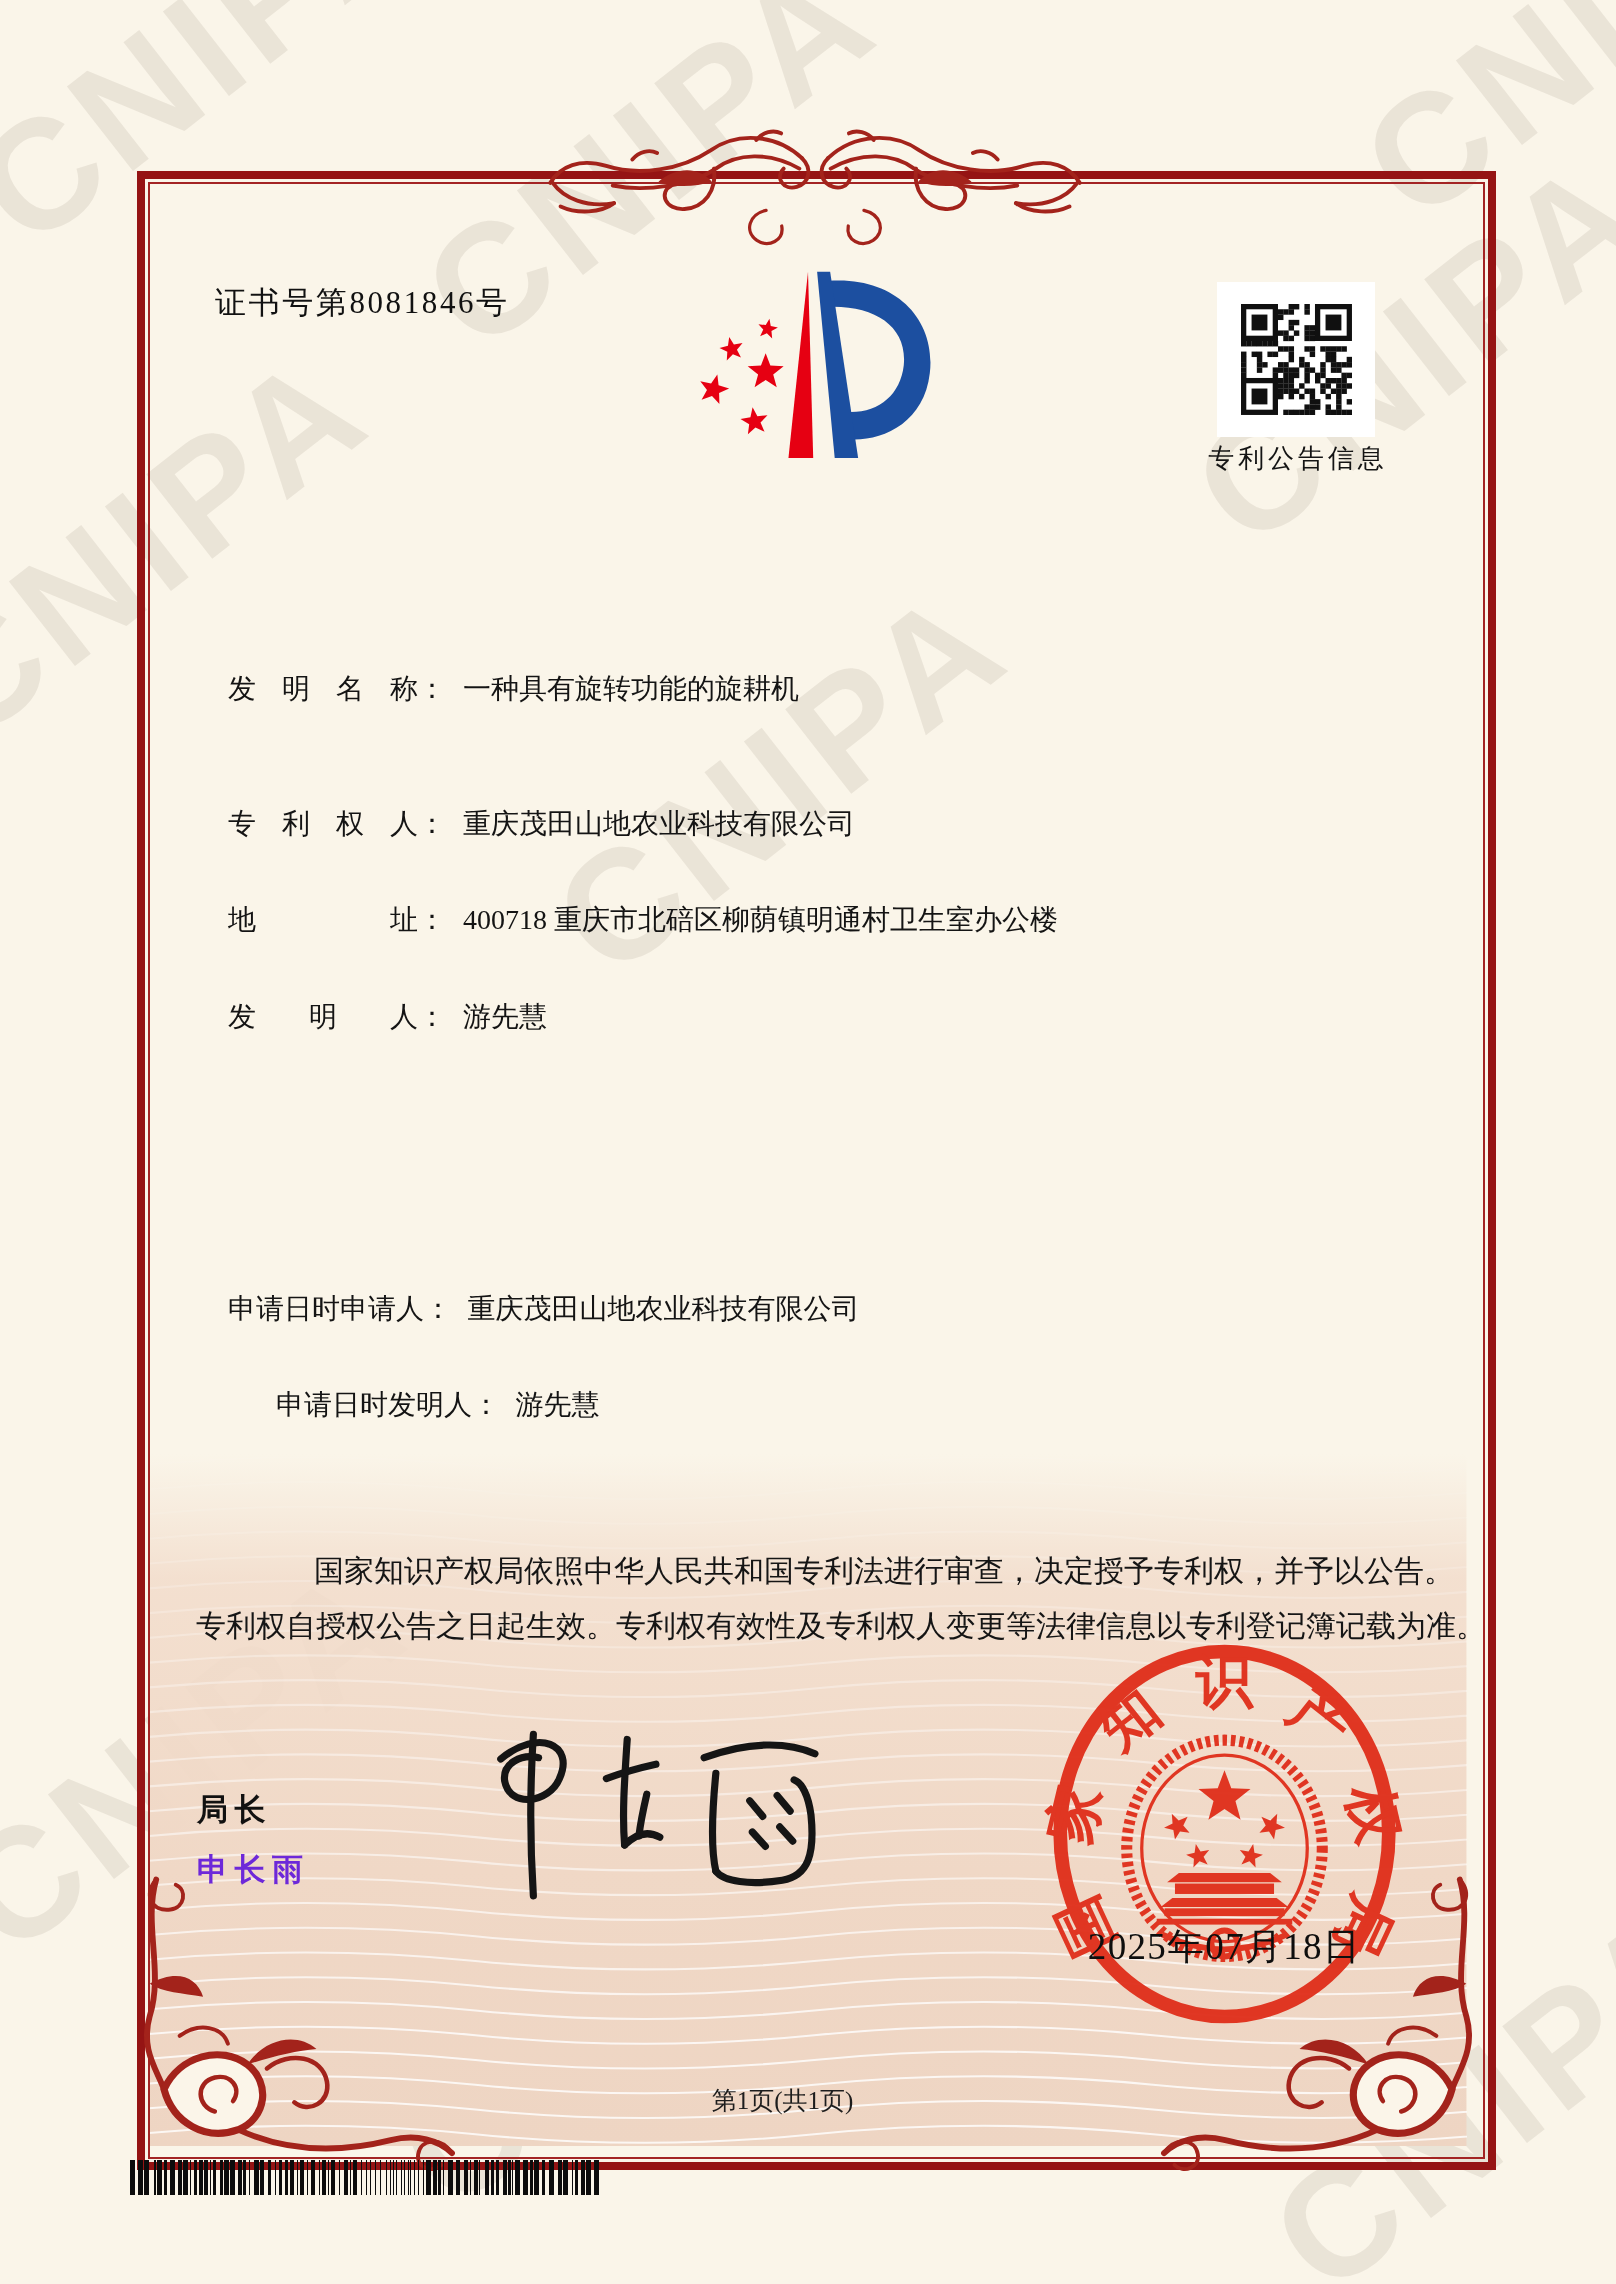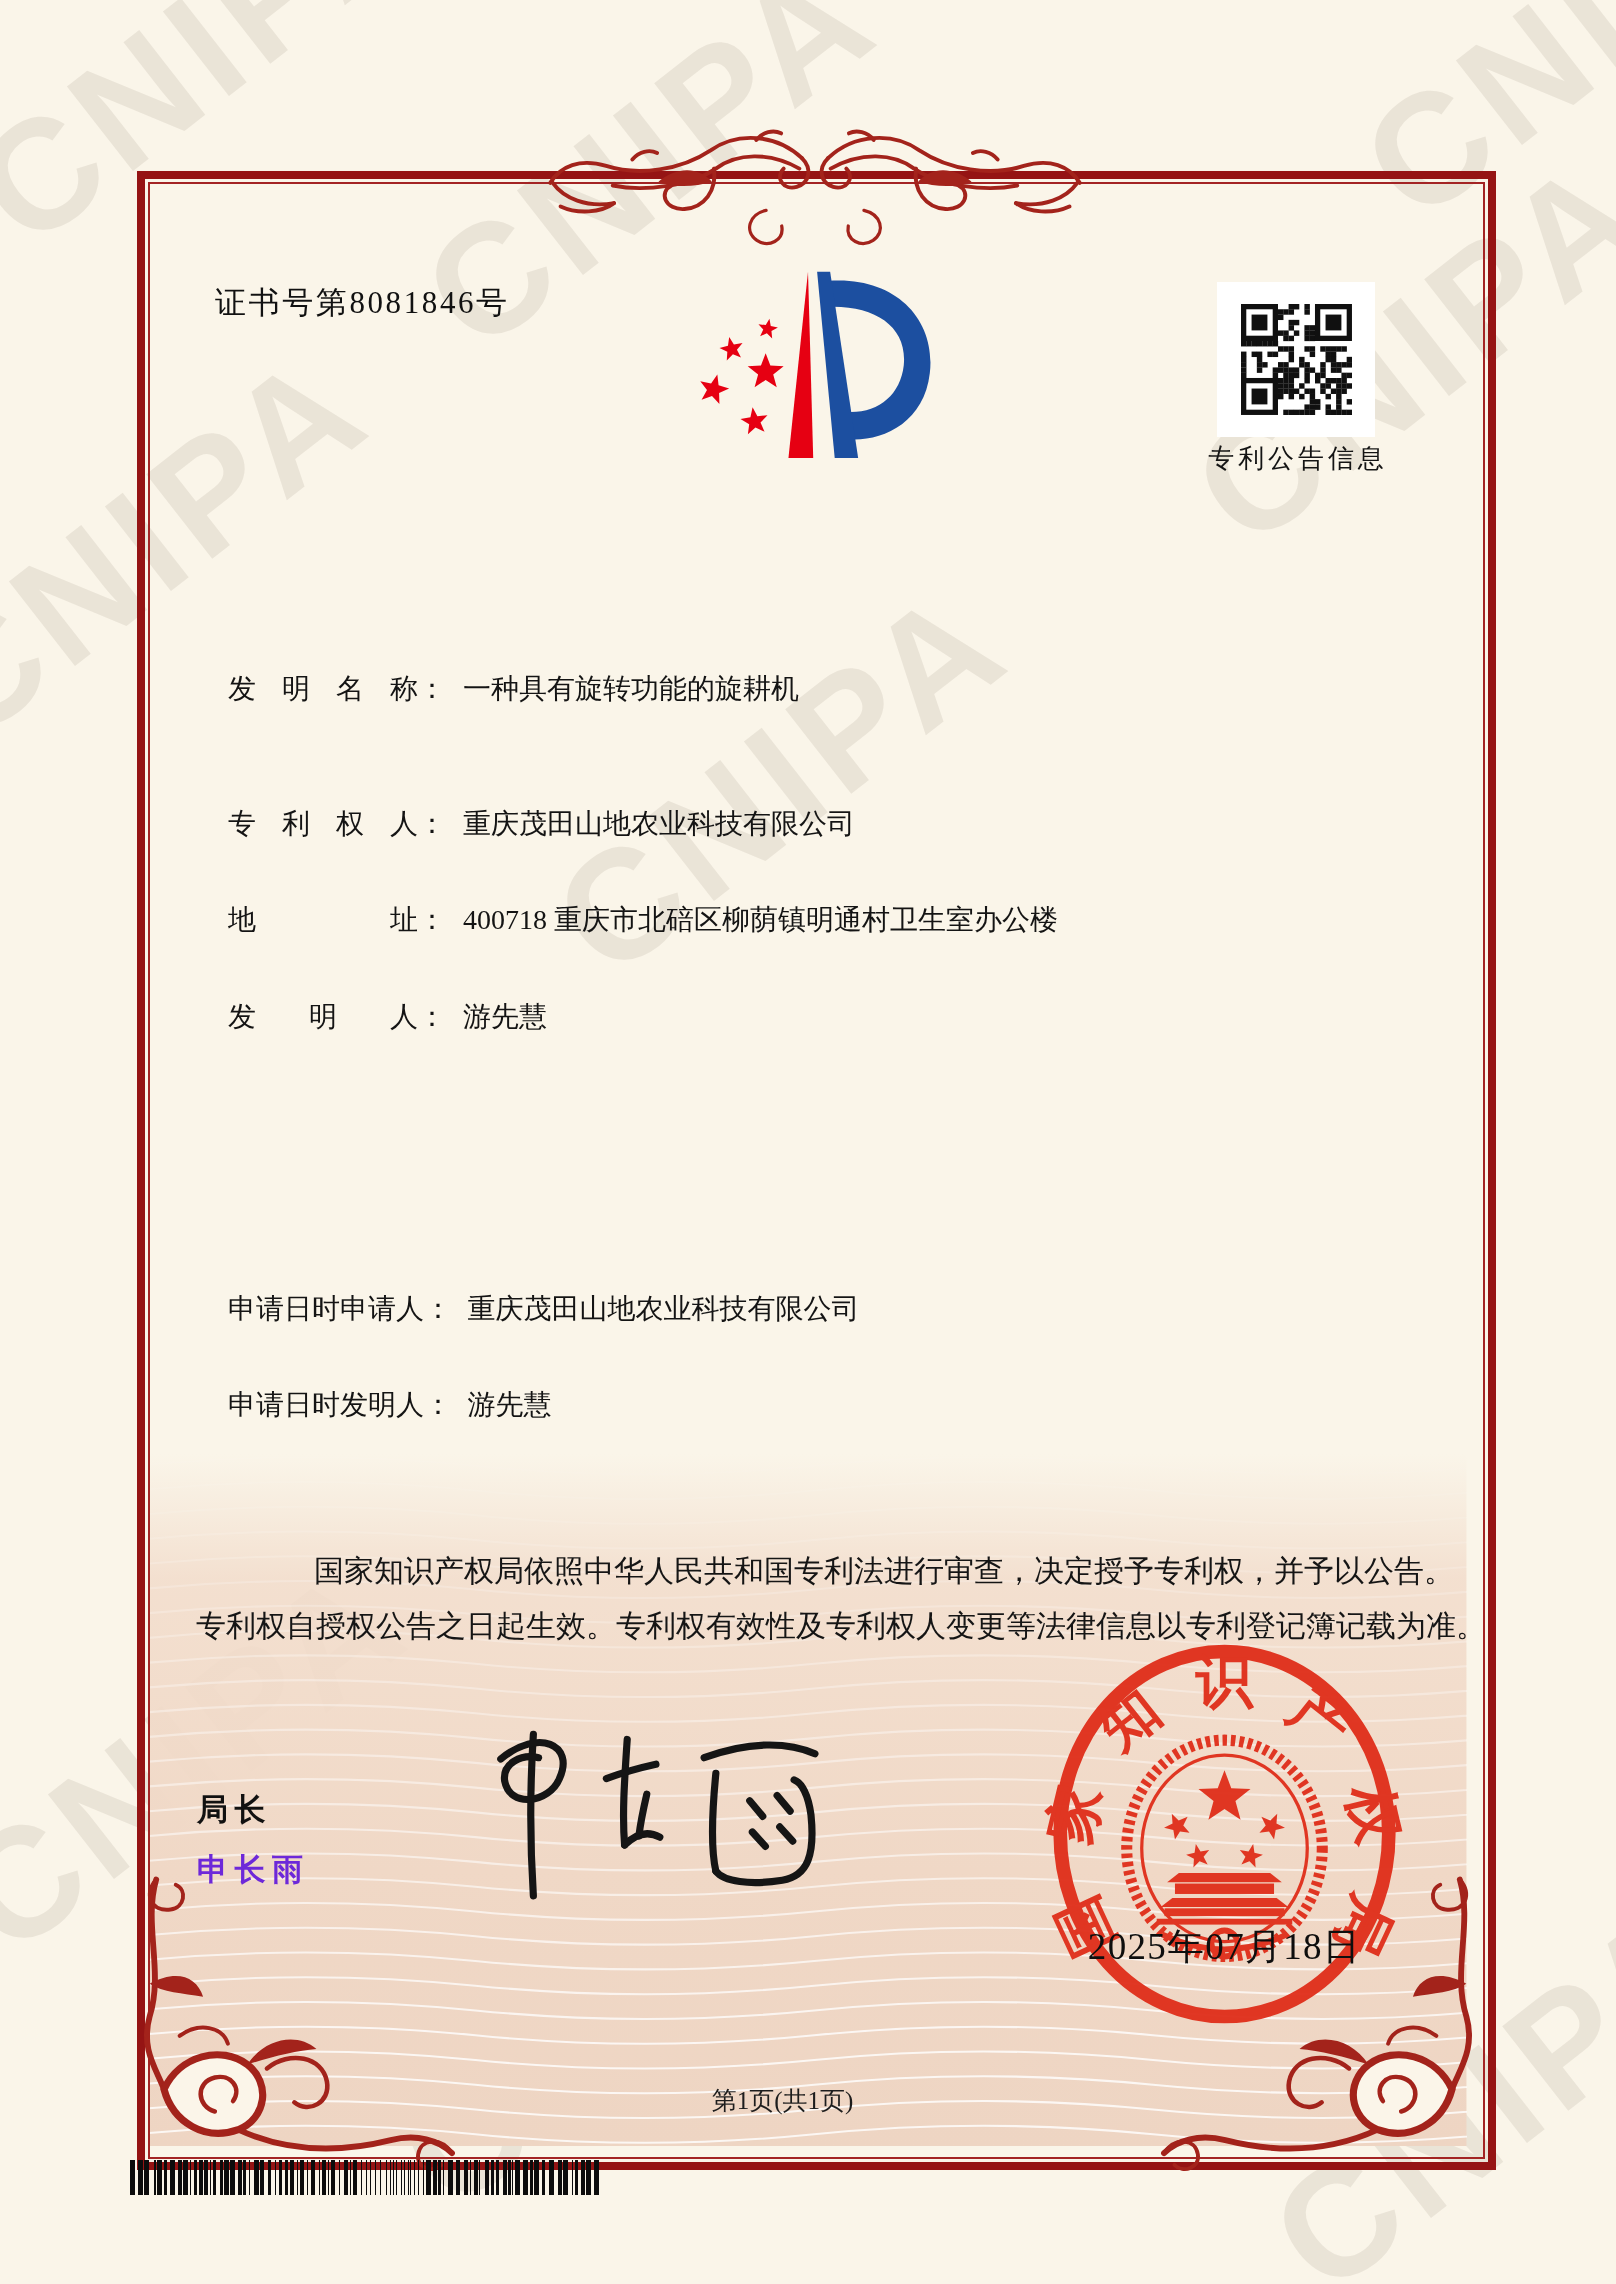--- a/index.html
+++ b/index.html
@@ -344,21 +344,21 @@
   </div>
   <div class="row" style="top:901px;">
     <span class="jlabel">地址</span><span class="colon">：</span><span class="val-j">400718 重庆市北碚区柳荫镇明通村卫生室办公楼</span>
   </div>
   <div class="row" style="top:998px;">
     <span class="jlabel">发明人</span><span class="colon">：</span><span class="val-j">游先慧</span>
   </div>
   <div class="row" style="top:1290px;">
     <span>申请日时申请人</span><span class="colon">：</span><span class="val-p">重庆茂田山地农业科技有限公司</span>
   </div>
-  <div class="row" style="top:1386px;">
+  <div class="row" style="top:1386px;margin-left:48px;">
     <span>申请日时发明人</span><span class="colon">：</span><span class="val-p">游先慧</span>
   </div>
 
   <div class="para">
     <div class="l1">国家知识产权局依照中华人民共和国专利法进行审查，决定授予专利权，并予以公告。</div>
     <div class="l2">专利权自授权公告之日起生效。专利权有效性及专利权人变更等法律信息以专利登记簿记载为准。</div>
   </div>
 
   <div class="director-title">局长</div>
   <div class="director-name">申长雨</div>

